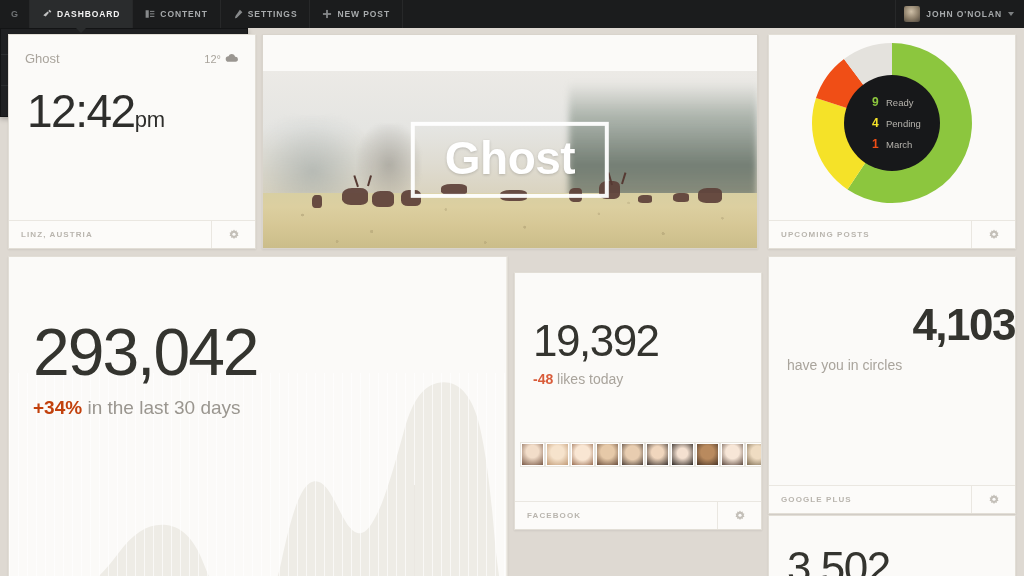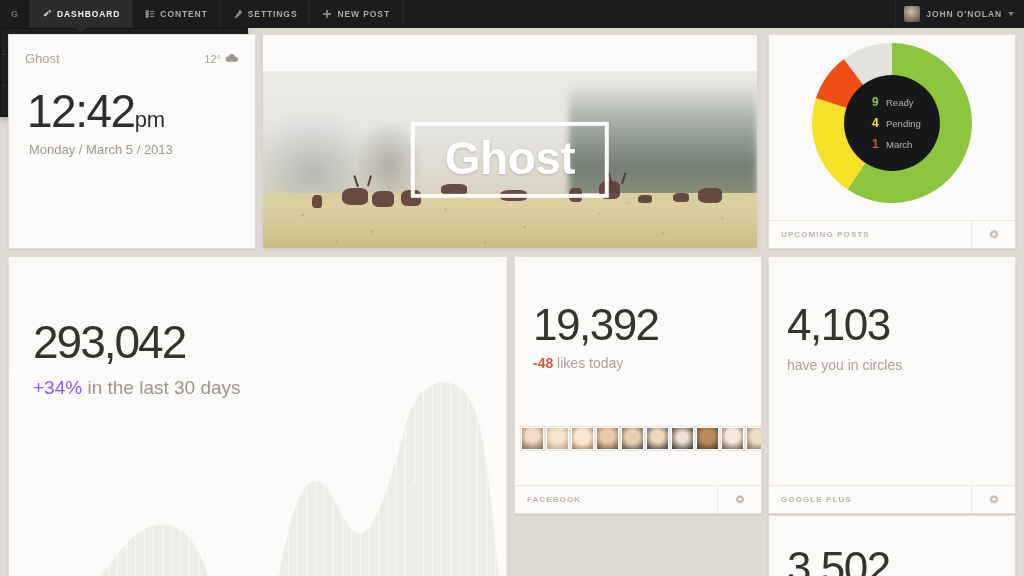--- a/index.html
+++ b/index.html
@@ -162,37 +162,37 @@
   
   #pageviews { left: 8px; top: 228px; width: 500px; height: 348px; }
   .chart-bg { position: absolute; left: 0; bottom: 0; width: 100%; height: 230px; overflow: hidden; }
   .chart-bg svg { display: block; width: 100%; height: 100%; }
   .chart-stripes {
     position: absolute; left: 0; bottom: 0; width: 100%; height: 230px;
     background-image: repeating-linear-gradient(90deg, rgba(255,255,255,0.65) 0 1px, rgba(255,255,255,0) 1px 9px);
     pointer-events: none;
   }
   .stat-body { position: relative; padding: 62px 0 0 24px; }
-  .stat-huge { color: #34342f; font-size: 46px; font-weight: 300; letter-spacing: -2px; line-height: 1; }
+  .stat-huge { color: #34342f; font-size: 66px; font-weight: 300; letter-spacing: -2px; line-height: 1; }
   .stat-sub { margin-top: 12px; font-size: 19px; color: #9a968f; }
-  .stat-delta { color: #8b5cf6; font-weight: normal; }
+  .stat-delta { color: #c2410c; font-weight: bold; }
   .chart-hairline { position: absolute; left: 405px; top: 228px; width: 1px; height: 146px; background: #ebe8e2; }
   .panel-divider-v { position: absolute; right: 0; top: 0; width: 1px; height: 100%; background: #eeebe5; }
 
   
-  #facebook { left: 514px; top: 228px; width: 248px; height: 258px; }
+  #facebook { left: 514px; top: 244px; width: 248px; height: 258px; }
   .fb-num { padding: 46px 0 0 18px; color: #34342f; font-size: 44px; font-weight: 300; letter-spacing: -1.5px; line-height: 1; }
   .fb-sub { padding: 8px 0 0 18px; font-size: 14px; color: #a9a49c; }
   .fb-delta { color: #d95c3a; font-weight: bold; }
   .fb-faces { position: absolute; left: 6px; top: 170px; display: flex; gap: 2px; }
   .face { width: 23px; height: 23px; border: 1px solid #fff; box-shadow: 0 0 0 1px #e8e5de; }
 
   
   #gplus { left: 768px; top: 228px; width: 248px; height: 258px; }
-  .gp-num { padding: 46px 0 0 18px; color: #34342f; font-size: 44px; font-weight: 400; letter-spacing: -1.5px; line-height: 1; }
+  .gp-num { padding: 46px 0 0 18px; color: #34342f; font-size: 44px; font-weight: 700; letter-spacing: -1.5px; line-height: 1; text-align: right; }
   .gp-sub { padding: 10px 0 0 18px; font-size: 14px; color: #a9a49c; }
 
   
   #twitter-settings {
     left: 514px; top: 487px; width: 248px; height: 89px;
     background: #1f2022; border: 1px solid #131415;
     box-shadow: 0 2px 5px rgba(0,0,0,0.25);
     overflow: hidden;
   }
   .ts-head {
@@ -279,21 +279,31 @@
           <span class="cloud-ico">
             <svg width="14" height="10" viewBox="0 0 20 13">
                 <path d="M5 12 A4 4 0 0 1 5 4 A5 5 0 0 1 14.5 4.6 A3.6 3.6 0 0 1 15 12 Z" fill="#9a9691"></path>
               </svg>
           </span>
         </div>
       </div>
       <div class="clock-time">
         <span>12:42</span><span class="clock-ampm">pm</span>
       </div>
-      <div class="clock-date">Monday / March 5 / 2013</div>
+      <div class="panel-footer">
+        <div class="footer-label">LINZ, AUSTRIA</div>
+        <div class="footer-gear">
+          <span class="gear">
+            <svg width="12" height="12" viewBox="0 0 16 16">
+                <path d="M8 0.8 L9.4 2.6 L11.6 2 L11.8 4.3 L14 5.1 L12.9 7 L14 8.9 L11.8 9.7 L11.6 12 L9.4 11.4 L8 13.2 L6.6 11.4 L4.4 12 L4.2 9.7 L2 8.9 L3.1 7 L2 5.1 L4.2 4.3 L4.4 2 L6.6 2.6 Z" fill="#c3bfb8"></path>
+                <circle cx="8" cy="7" r="2.1" fill="#fcfbf9"></circle>
+              </svg>
+          </span>
+        </div>
+      </div>
     </div>
 
     <div class="panel" id="hero">
       <div class="hero-img">
         <div class="hero-sky"></div>
         <div class="hero-trees-r"></div>
         <div class="hero-trees-l"></div>
         <div class="hero-tree-bare"></div>
         <div class="hero-field"></div>
 

